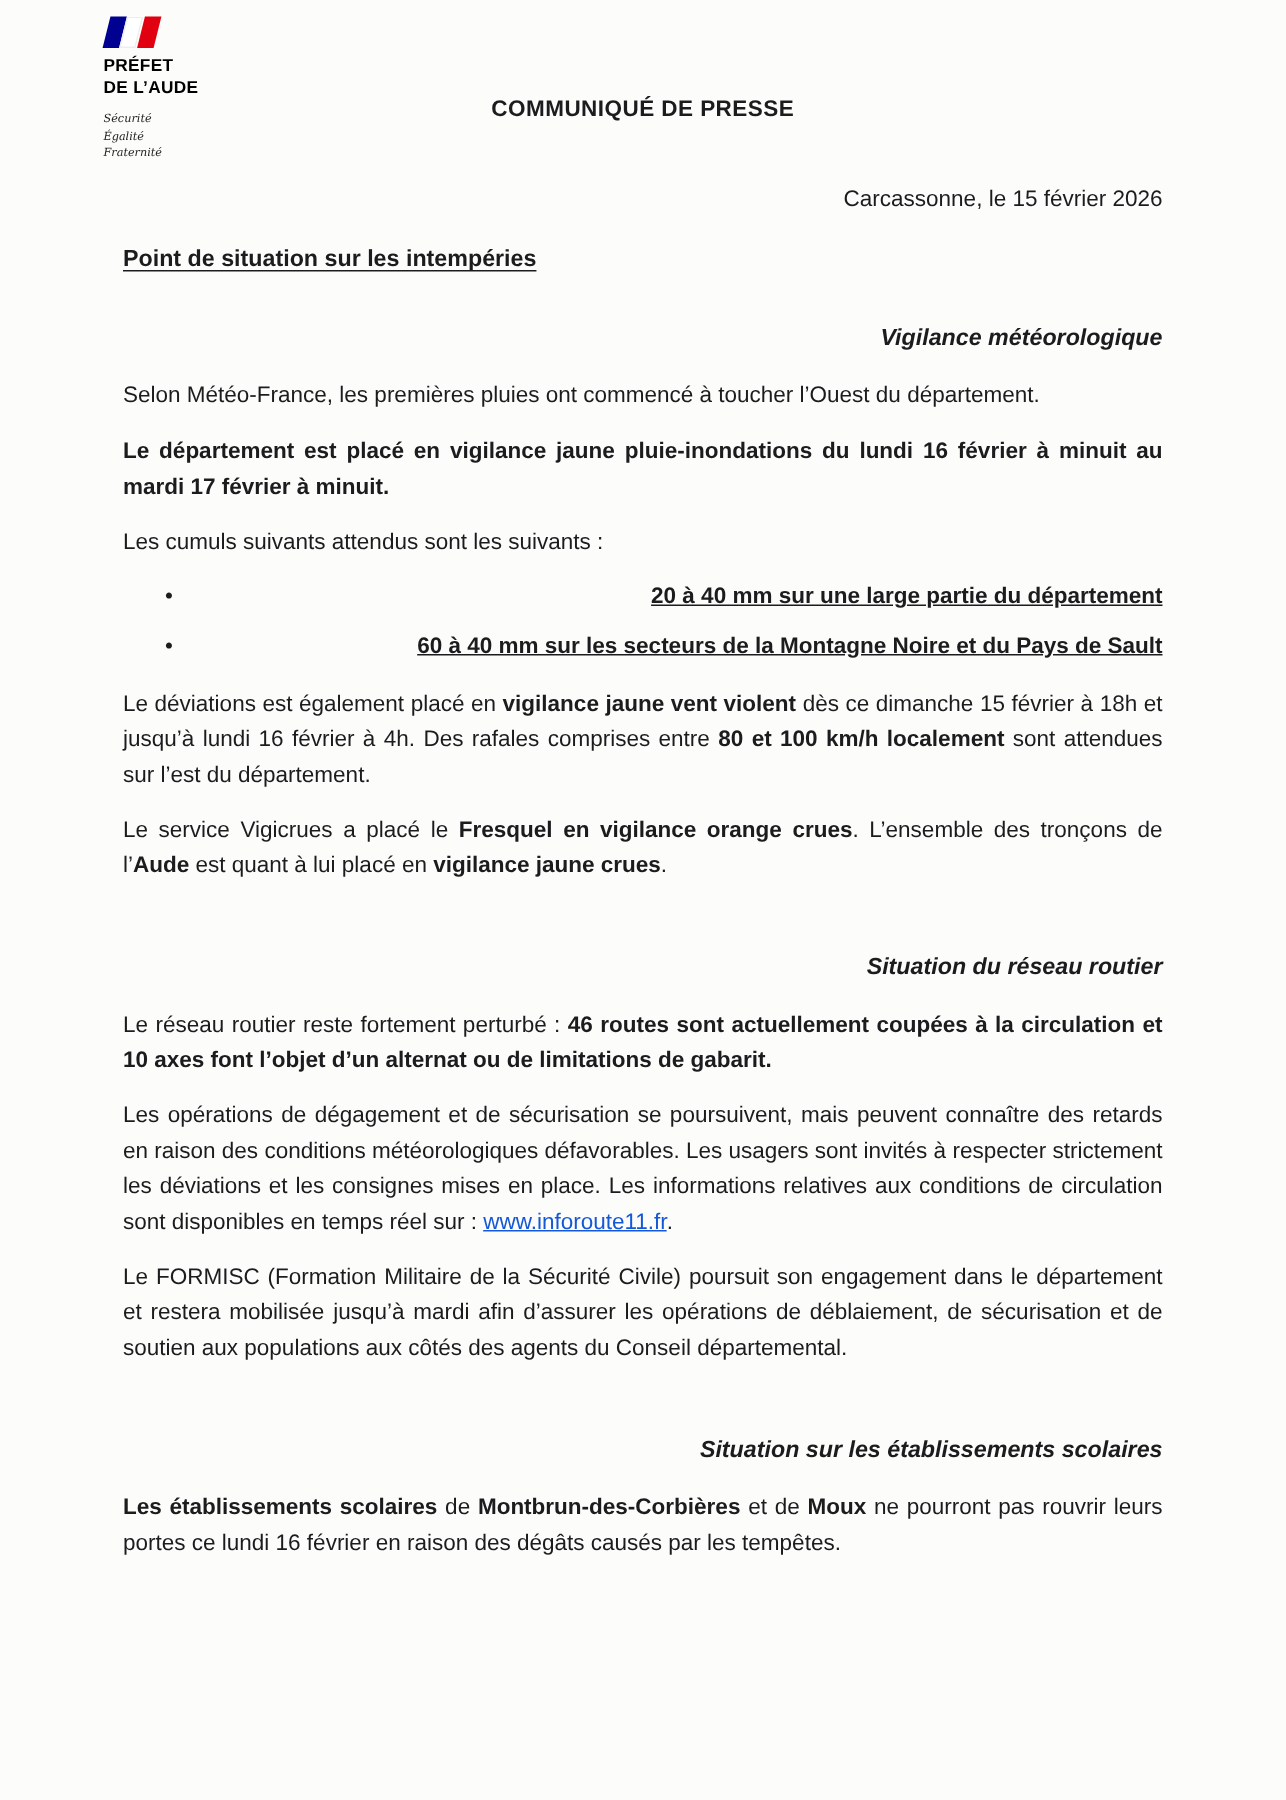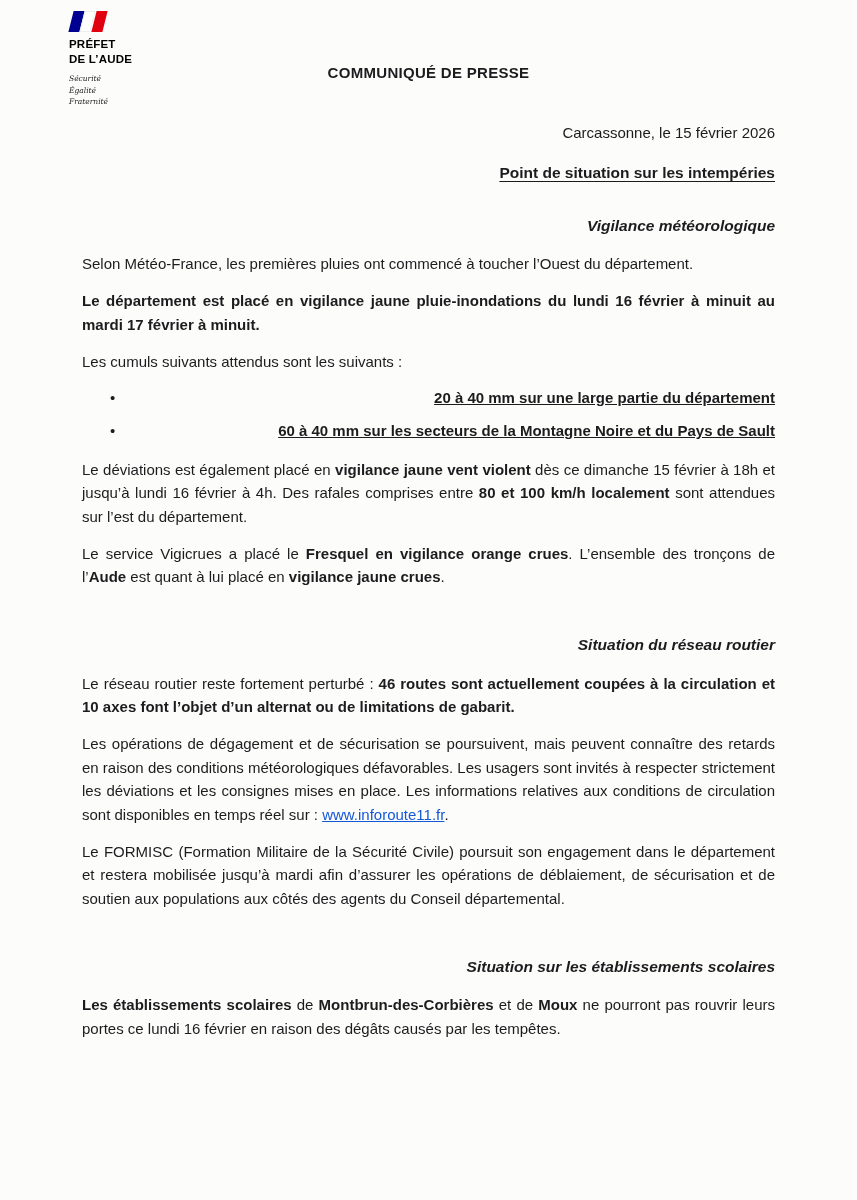--- a/index.html
+++ b/index.html
@@ -37,21 +37,20 @@
     margin: 43px 82px 0 0;
     text-align: right;
     font-size: 15px;
   }
   .doc-title {
     margin: 23px 82px 0 82px;
     font-weight: bold;
     font-size: 15.5px;
     text-decoration: underline;
     text-underline-offset: 3px;
-    text-align: right;
   }
   
   .doc {
     margin: 32px 82px 0 82px;
     font-size: 15px;
     line-height: 1.58;
     text-align: justify;
   }
   .para { margin: 0 0 13px 0; }
   .b { font-weight: bold; }

